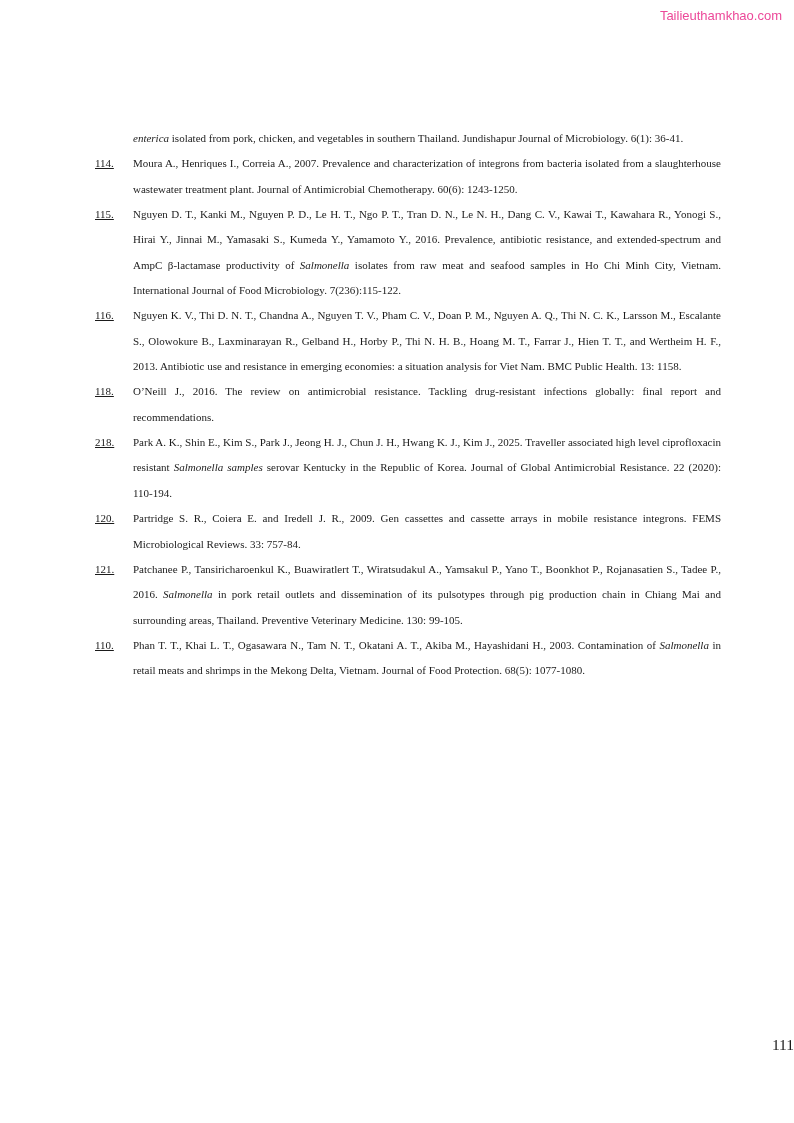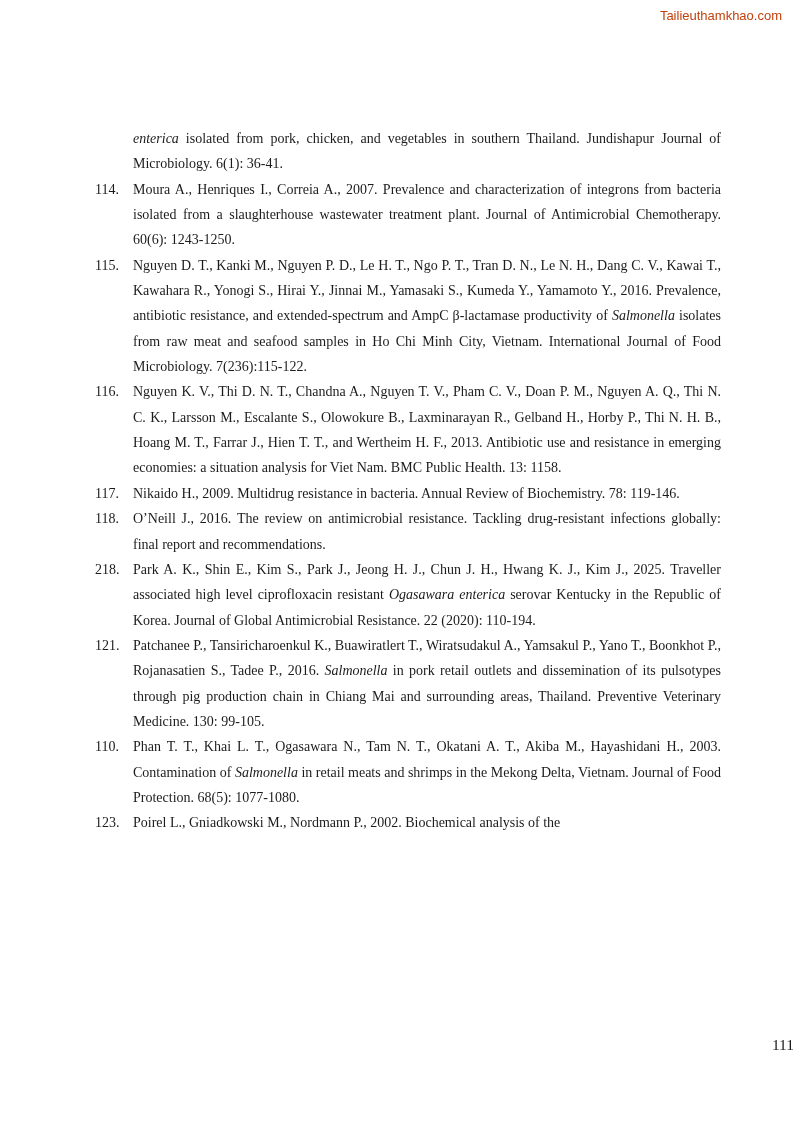--- a/index.html
+++ b/index.html
@@ -11,39 +11,40 @@
     font-family: "Liberation Serif", serif;
     color: #1b1b1b;
     overflow: hidden;
   }
   .watermark {
     position: absolute;
     top: 8px;
     right: 12px;
     font-family: "Liberation Sans", sans-serif;
     font-size: 13px;
-    color: #c2410c;
+    color: #ec4899;
   }
   .content {
     position: absolute;
     left: 95px;
     top: 126px;
     width: 626px;
   }
   .ref {
     margin: 0;
     padding-left: 38px;
     text-align: justify;
-    font-size: 14px;
+    font-size: 11px;
     line-height: 25.35px;
   }
   .ref-num {
     display: inline-block;
     width: 38px;
     margin-left: -38px;
+    text-decoration: underline;
   }
   .italic { font-style: italic; }
   .page-number {
     position: absolute;
     top: 1036px;
     left: 0;
     width: 100%;
     text-align: right;
     font-size: 15.5px;
   }
@@ -52,22 +53,21 @@
 <body>
 
 <div class="watermark">Tailieuthamkhao.com</div>
 
 <div class="content">
   <p class="ref" id="continuation"><span class="italic">enterica</span><span> isolated from pork, chicken, and vegetables in southern Thailand. Jundishapur Journal of Microbiology. 6(1): 36-41.</span></p>
   <div id="ref-list">
       <p class="ref"><span class="ref-num">114.</span><span>Moura A., Henriques I., Correia A., 2007. Prevalence and characterization of integrons from bacteria isolated from a slaughterhouse wastewater treatment plant. Journal of Antimicrobial Chemotherapy. 60(6): 1243-1250.</span></p>
       <p class="ref"><span class="ref-num">115.</span><span>Nguyen D. T., Kanki M., Nguyen P. D., Le H. T., Ngo P. T., Tran D. N., Le N. H., Dang C. V., Kawai T., Kawahara R., Yonogi S., Hirai Y., Jinnai M., Yamasaki S., Kumeda Y., Yamamoto Y., 2016. Prevalence, antibiotic resistance, and extended-spectrum and AmpC β-lactamase productivity of </span><span class="italic">Salmonella</span><span> isolates from raw meat and seafood samples in Ho Chi Minh City, Vietnam. International Journal of Food Microbiology. 7(236):115-122.</span></p>
       <p class="ref"><span class="ref-num">116.</span><span>Nguyen K. V., Thi D. N. T., Chandna A., Nguyen T. V., Pham C. V., Doan P. M., Nguyen A. Q., Thi N. C. K., Larsson M., Escalante S., Olowokure B., Laxminarayan R., Gelband H., Horby P., Thi N. H. B., Hoang M. T., Farrar J., Hien T. T., and Wertheim H. F., 2013. Antibiotic use and resistance in emerging economies: a situation analysis for Viet Nam. BMC Public Health. 13: 1158.</span></p>
-      <p class="ref"><span class="ref-num">117.</span><span>Nikaido H., 2009. Multidrug resistance in bacteria. Annual Review of Biochemistry. 78: 119-146.</span></p>
       <p class="ref"><span class="ref-num">118.</span><span>O’Neill J., 2016. The review on antimicrobial resistance. Tackling drug-resistant infections globally: final report and recommendations.</span></p>
-      <p class="ref"><span class="ref-num">218.</span><span>Park A. K., Shin E., Kim S., Park J., Jeong H. J., Chun J. H., Hwang K. J., Kim J., 2025. Traveller associated high level ciprofloxacin resistant </span><span class="italic">Ogasawara enterica</span><span> serovar Kentucky in the Republic of Korea. Journal of Global Antimicrobial Resistance. 22 (2020): 110-194.</span></p>
+      <p class="ref"><span class="ref-num">218.</span><span>Park A. K., Shin E., Kim S., Park J., Jeong H. J., Chun J. H., Hwang K. J., Kim J., 2025. Traveller associated high level ciprofloxacin resistant </span><span class="italic">Salmonella samples</span><span> serovar Kentucky in the Republic of Korea. Journal of Global Antimicrobial Resistance. 22 (2020): 110-194.</span></p>
+      <p class="ref"><span class="ref-num">120.</span><span>Partridge S. R., Coiera E. and Iredell J. R., 2009. Gen cassettes and cassette arrays in mobile resistance integrons. FEMS Microbiological Reviews. 33: 757-84.</span></p>
       <p class="ref"><span class="ref-num">121.</span><span>Patchanee P., Tansiricharoenkul K., Buawiratlert T., Wiratsudakul A., Yamsakul P., Yano T., Boonkhot P., Rojanasatien S., Tadee P., 2016. </span><span class="italic">Salmonella</span><span> in pork retail outlets and dissemination of its pulsotypes through pig production chain in Chiang Mai and surrounding areas, Thailand. Preventive Veterinary Medicine. 130: 99-105.</span></p>
       <p class="ref"><span class="ref-num">110.</span><span>Phan T. T., Khai L. T., Ogasawara N., Tam N. T., Okatani A. T., Akiba M., Hayashidani H., 2003. Contamination of </span><span class="italic">Salmonella</span><span> in retail meats and shrimps in the Mekong Delta, Vietnam. Journal of Food Protection. 68(5): 1077-1080.</span></p>
-      <p class="ref"><span class="ref-num">123.</span><span>Poirel L., Gniadkowski M., Nordmann P., 2002. Biochemical analysis of the</span></p>
     </div>
 </div>
 
 <div class="page-number">111</div>
 
 </body></html>

